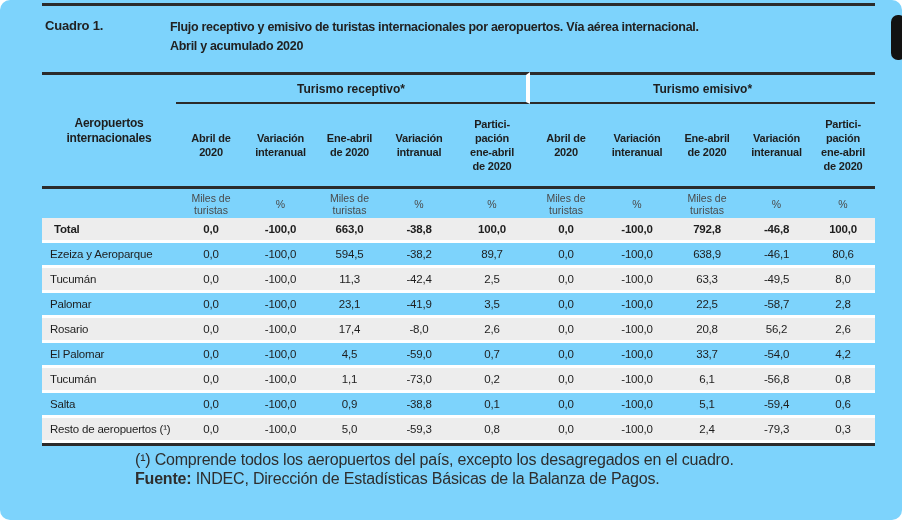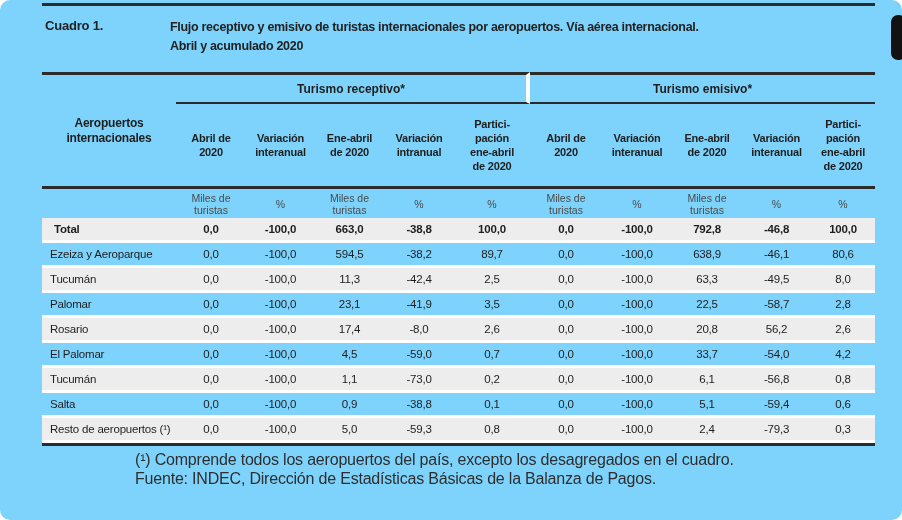--- a/index.html
+++ b/index.html
@@ -44,21 +44,21 @@
              border-bottom:3px solid #ffffff; letter-spacing:-0.2px; }
   tbody td.rowlabel { text-align:left; padding-left:8px; }
   tbody tr.striped td { background:#ededed; }
   tbody tr.total td { font-weight:bold; }
   tbody tr.total td.rowlabel { padding-left:12px; }
 
   .bottom-rule { width:833px; height:3px; background:#2b2b2b; }
 
   .footnotes { position:absolute; left:135px; top:450px; font-size:16px;
                line-height:19px; color:#2e2e2e; letter-spacing:-0.2px; }
-  .footnotes .b { font-weight:normal;text-align:center; }
+  .footnotes .b { font-weight:bold;text-align:center; }
 </style>
 </head>
 <body>
 
 <div class="sheet">
 
   <div class="top-rule"></div>
 
   <div class="caption">
     <div class="caption-label">Cuadro 1.</div>

